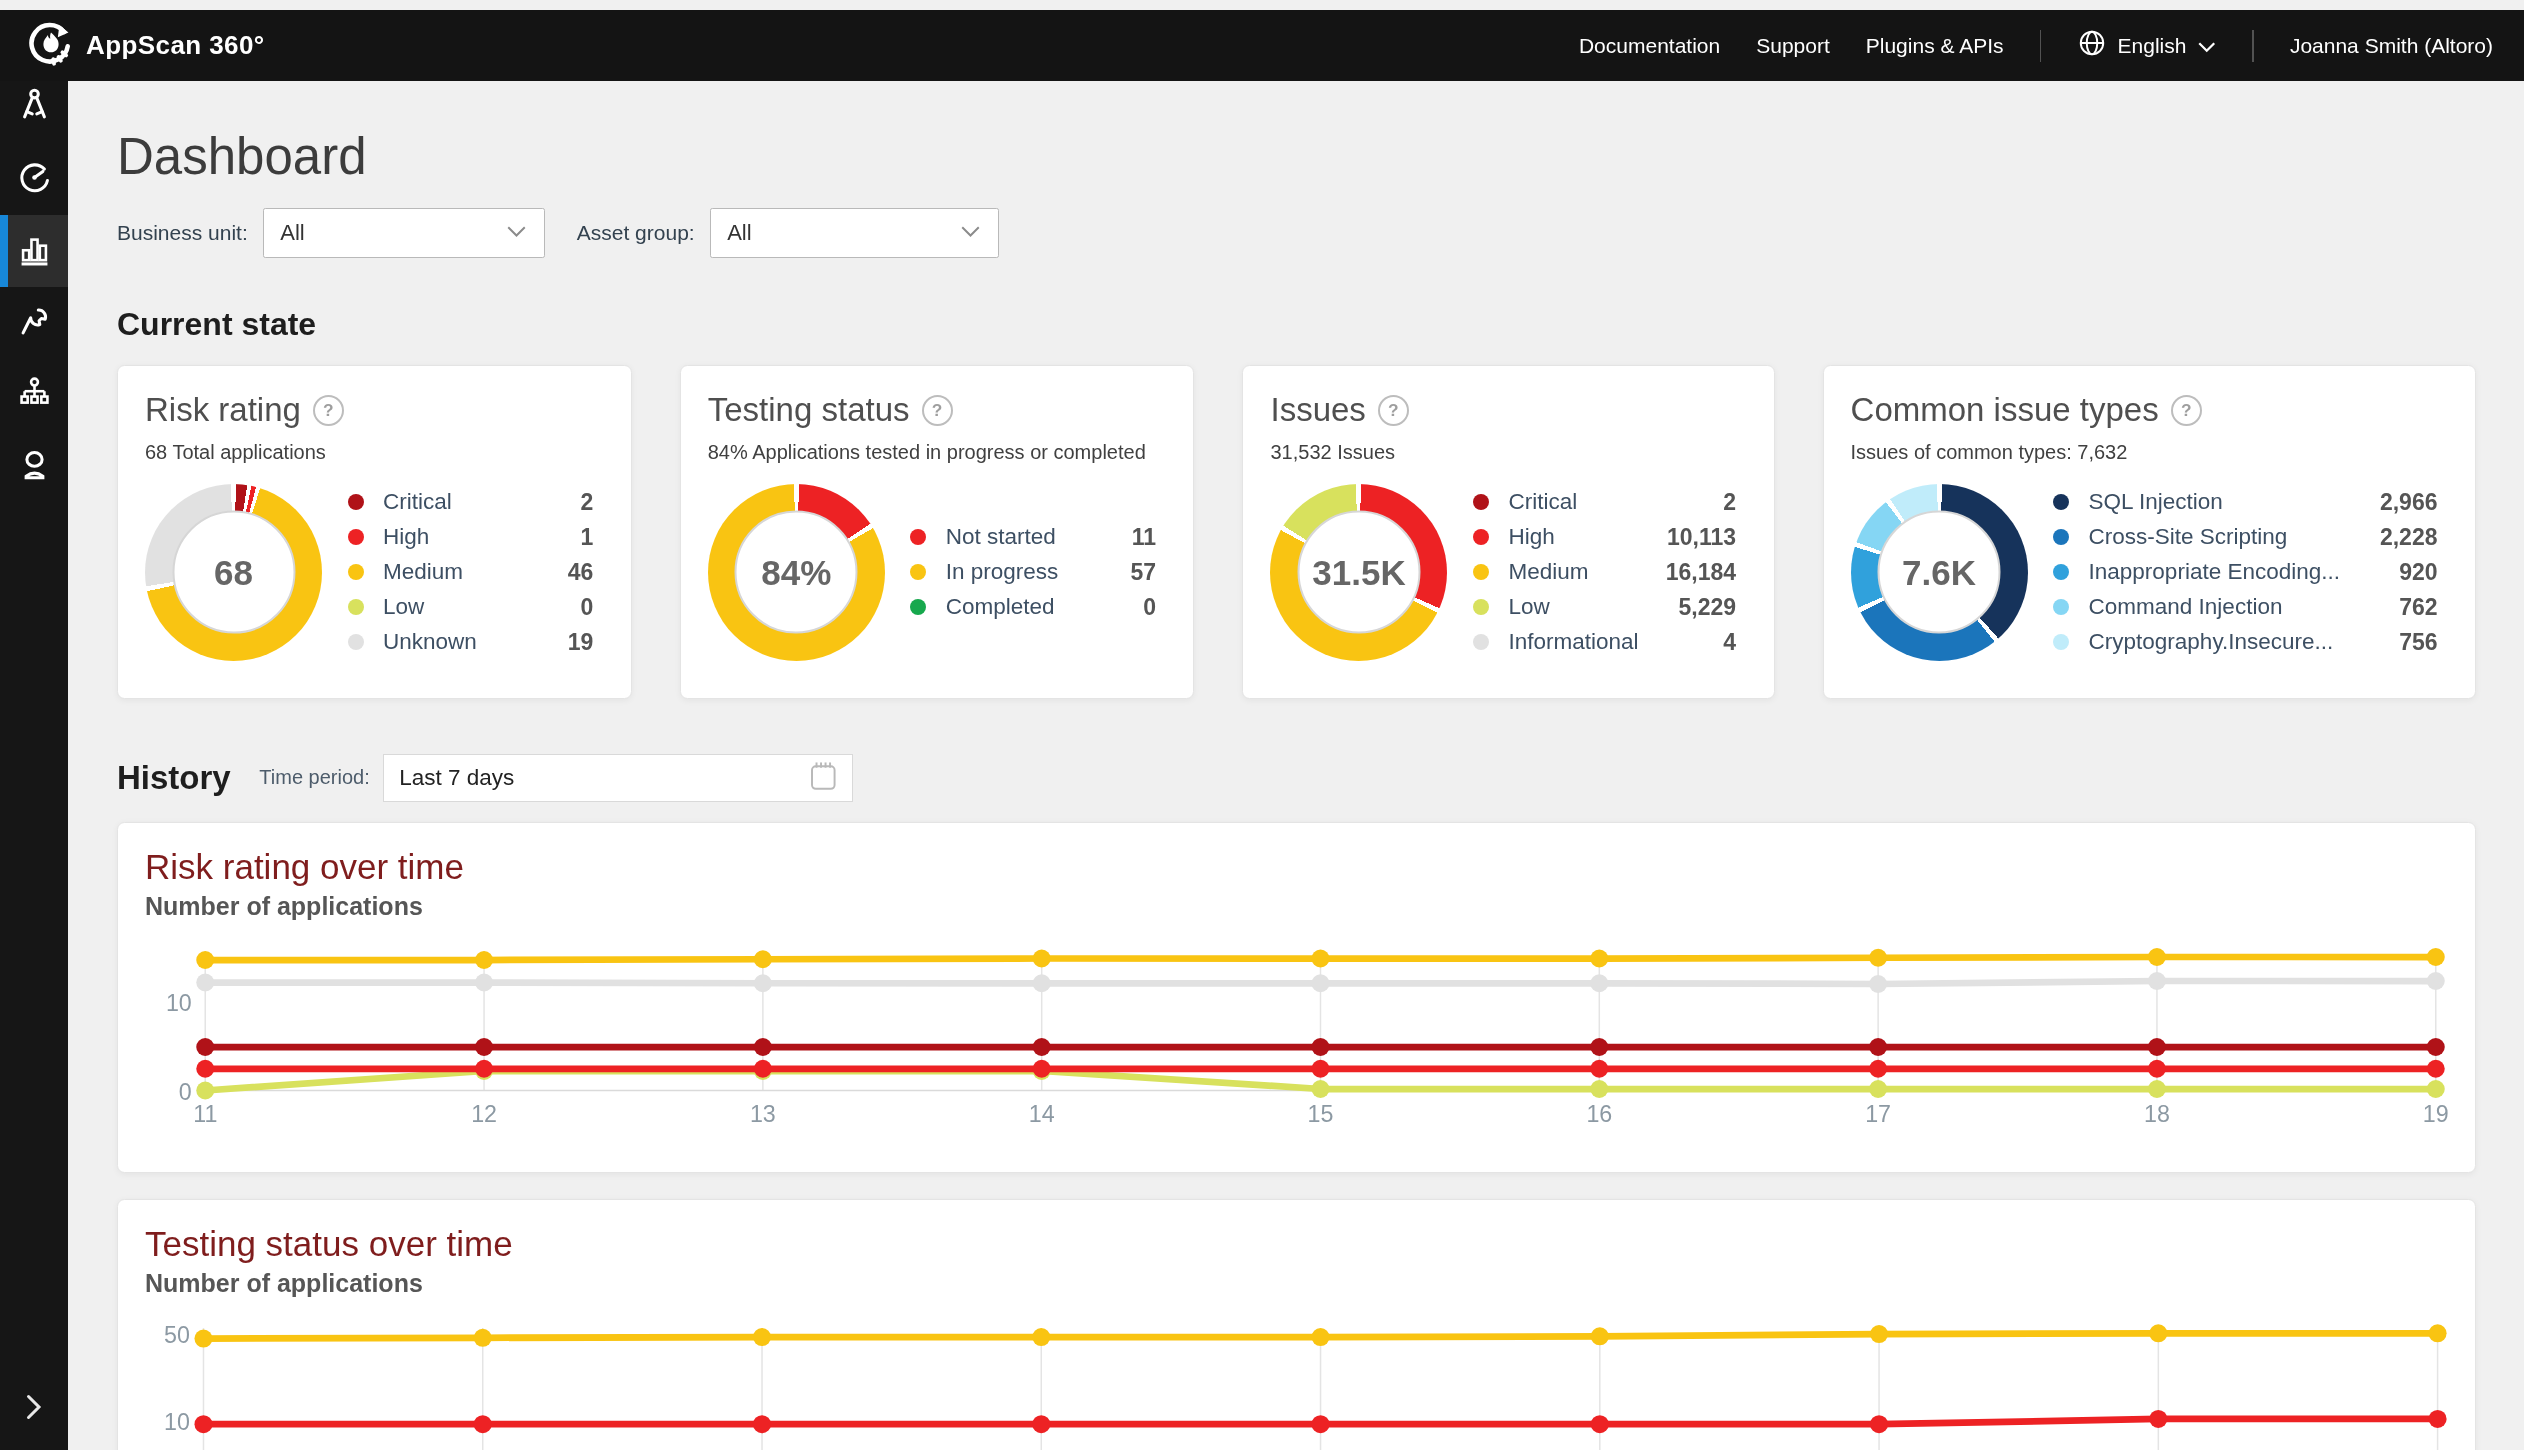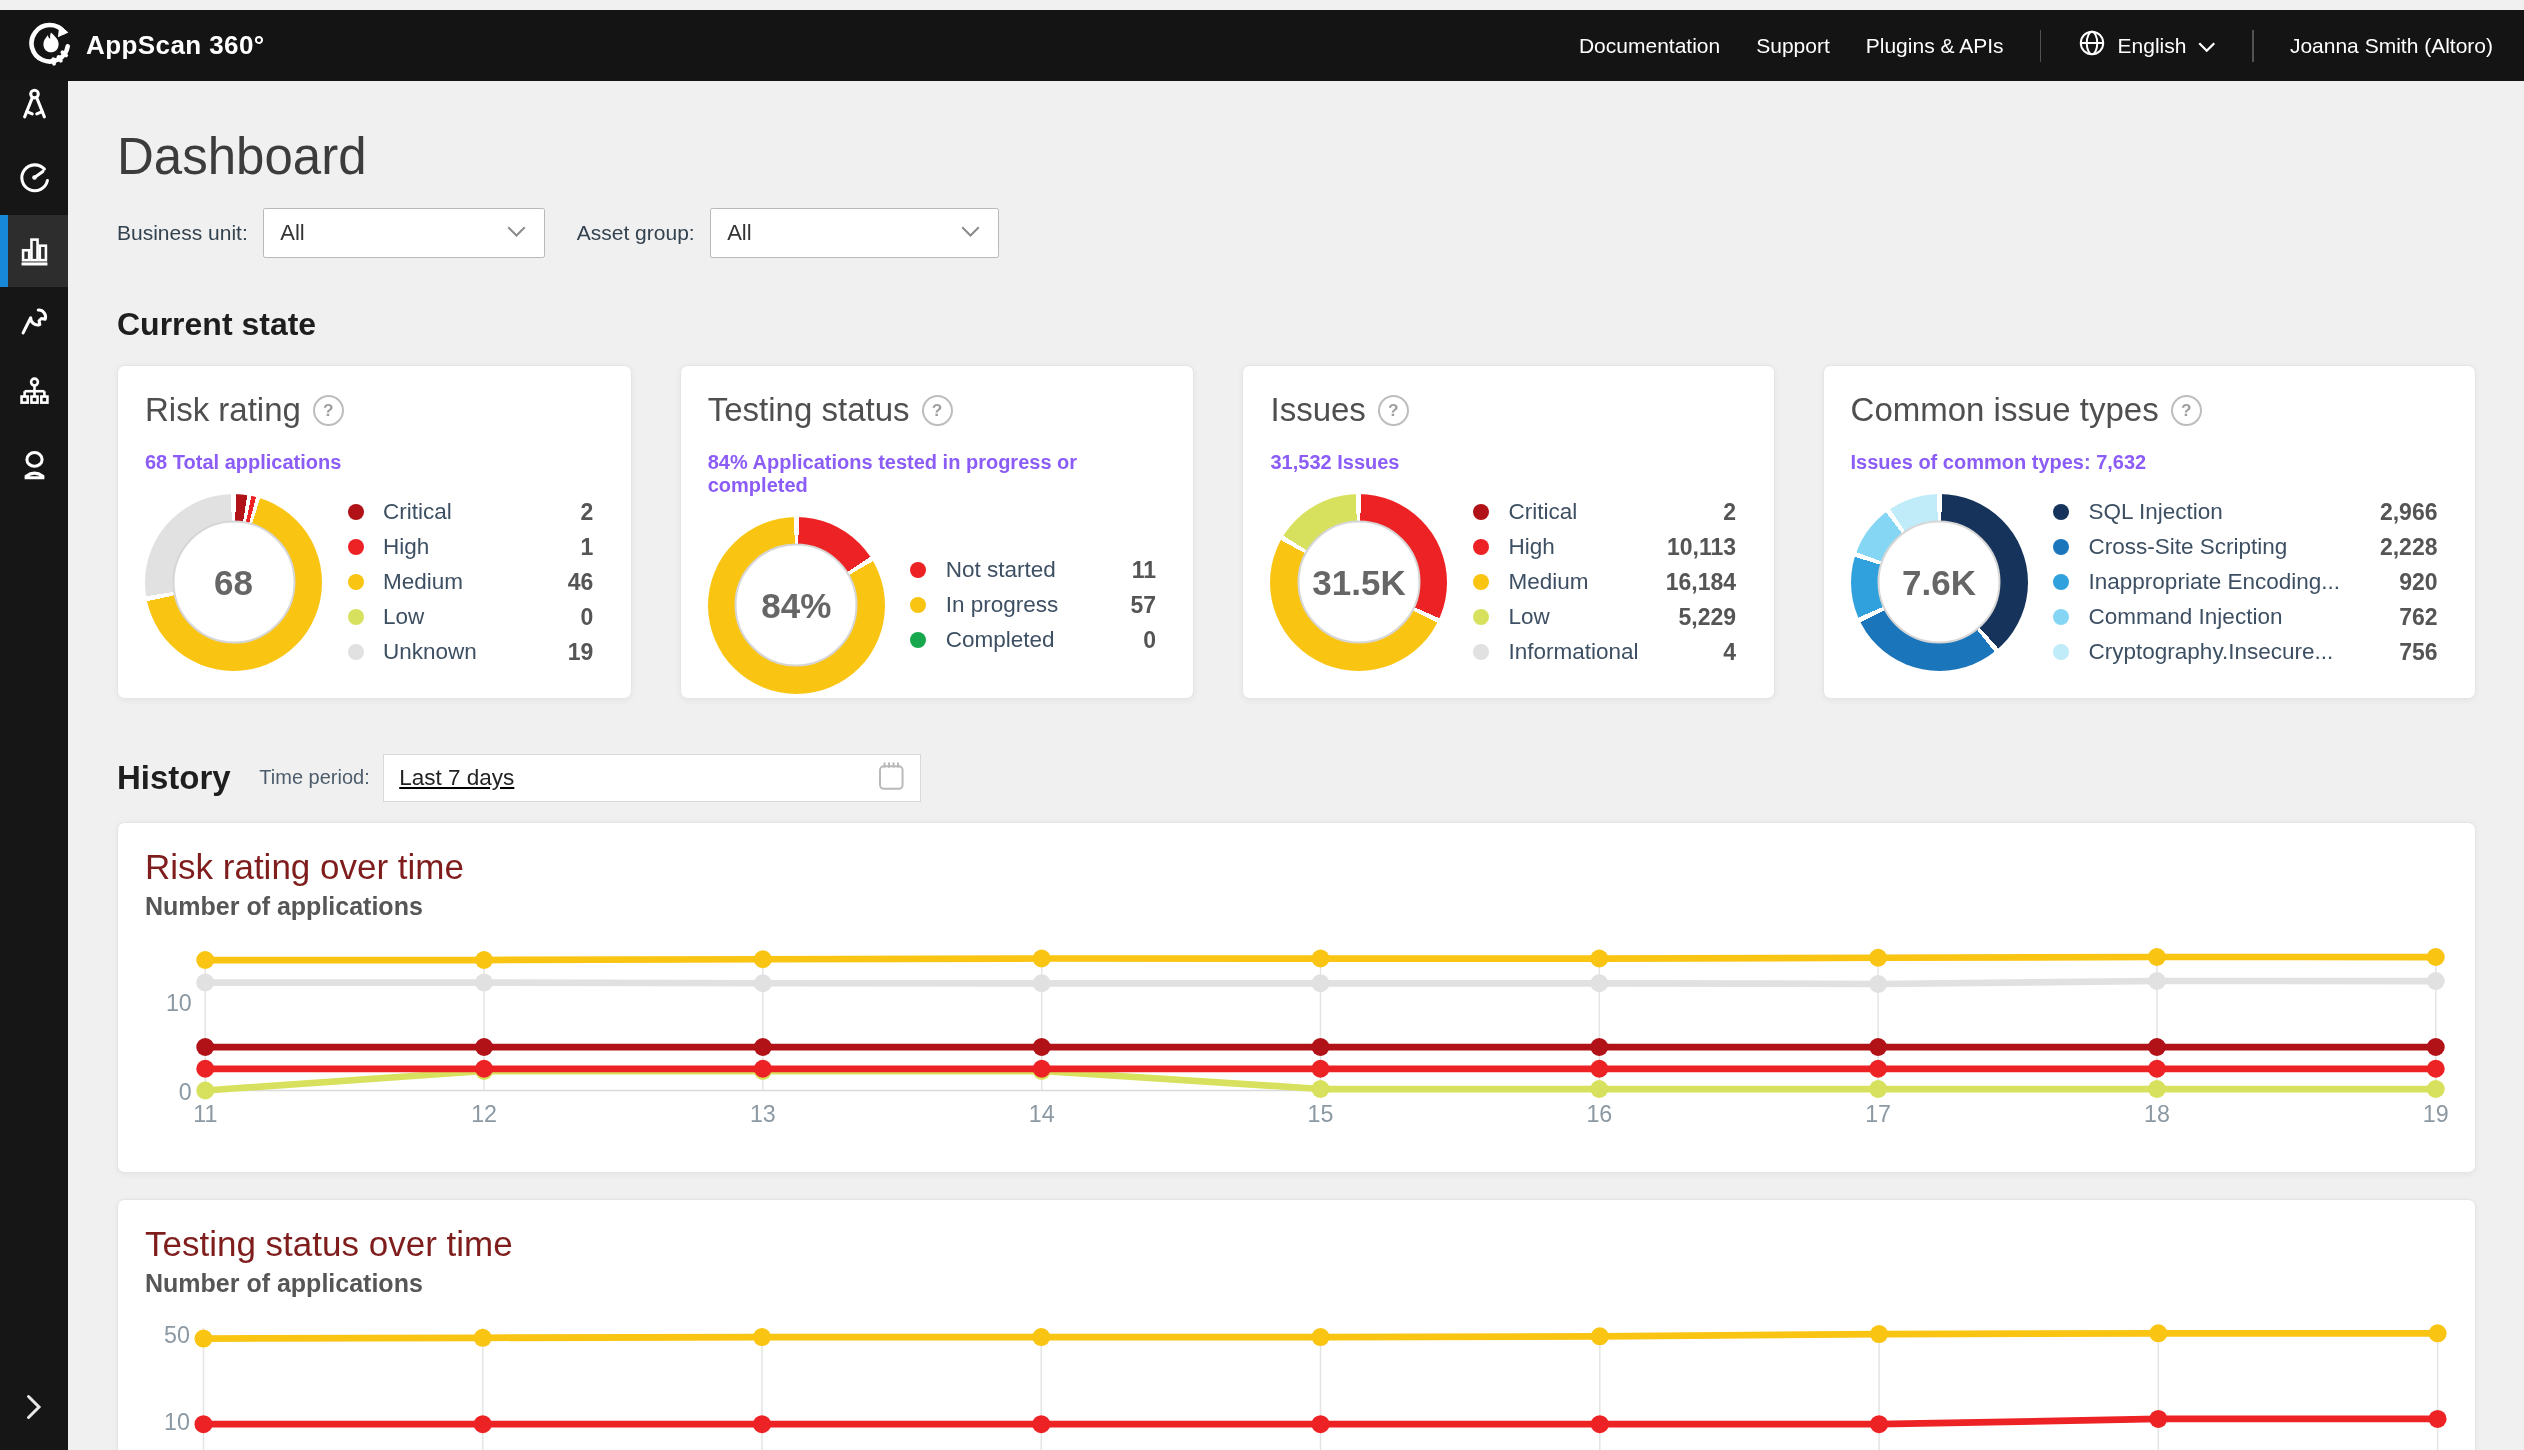--- a/index.html
+++ b/index.html
@@ -34,36 +34,36 @@
   .filter-group2 .select-box{width:289px;}
 
   .section-heading{margin-top:48px;font-size:32px;font-weight:700;color:#1e1e1e;height:36px;line-height:36px;}
 
   
   .cards{margin-top:22.5px;display:grid;grid-template-columns:repeat(4,1fr);grid-gap:28.6px;gap:48px;}
   .card{background:#fff;border:0.8px solid #e4e4e4;border-radius:7.5px;box-shadow:0 1.5px 6px rgba(0,0,0,.05);height:334px;box-sizing:border-box;padding:25.5px 27px;position:relative;}
   .card-title-row{display:flex;align-items:center;gap:12px;}
   .card-title{font-size:33px;color:#4f4f4f;font-weight:400;}
   .help-icon{width:27px;height:27px;border-radius:50%;border:2.3px solid #bdbdbd;color:#9e9e9e;font-size:17.3px;font-weight:700;display:flex;align-items:center;justify-content:center;cursor:pointer;flex:0 0 auto;}
-  .card-subtitle{margin-top:22px;font-size:20px;font-weight:700;color:#8b5cf6;}
+  .card-subtitle{margin-top:12px;font-size:20px;font-weight:400;color:#404040;}
   .card-body{display:flex;margin-top:19.5px;align-items:center;}
   .donut{position:relative;width:177px;height:177px;border-radius:50%;flex:0 0 auto;}
   .donut-hole{position:absolute;left:50%;top:50%;transform:translate(-50%,-50%);width:119px;height:119px;background:#fff;border:2.3px solid #d6d6d6;border-radius:50%;display:flex;align-items:center;justify-content:center;}
   .donut-center{font-size:35px;font-weight:700;color:#666;}
   .legend{flex:1;display:flex;flex-direction:column;justify-content:center;margin-left:25.5px;padding-right:10.5px;}
   .legend-row{display:flex;align-items:center;height:35px;}
   .legend-dot{width:16px;height:16px;border-radius:50%;margin-right:19.5px;flex:0 0 auto;}
   .legend-label{font-size:22.5px;color:#3d4f63;flex:1;white-space:nowrap;overflow:hidden;text-overflow:ellipsis;}
   .legend-value{font-size:23px;font-weight:700;color:#555;text-align:right;min-width:90px;margin-left:7.5px;}
 
   
   .history-row{margin-top:54px;display:flex;align-items:center;height:50px;}
   .history-title{font-size:33px;font-weight:700;color:#1e1e1e;}
   .tp-label{margin-left:28.6px;font-size:20px;color:#4d5c6b;margin-right:13.5px;}
-  .tp-input{width:538px;height:48px;background:#fff;border:0.8px solid #d9d9d9;display:flex;align-items:center;box-sizing:border-box;padding:12px 15px;cursor:pointer;text-decoration:underline;}
+  .tp-input{width:470px;height:48px;background:#fff;border:0.8px solid #d9d9d9;display:flex;align-items:center;box-sizing:border-box;padding:12px 15px;cursor:pointer;}
   .tp-input .val{flex:1;font-size:22.5px;color:#222;}
 
   
   .chart-card{background:#fff;border:0.8px solid #e4e4e4;border-radius:7.5px;box-shadow:0 1.5px 6px rgba(0,0,0,.05);box-sizing:border-box;position:relative;}
   .chart-card.first{margin-top:19.5px;height:351px;}
   .chart-card.second{margin-top:25.5px;height:353px;}
   .chart-title{position:absolute;left:27px;top:24px;font-size:35px;color:#7f1d1d;font-weight:400;}
   .chart-subtitle{position:absolute;left:27px;top:69px;font-size:25px;font-weight:700;color:#565656;}
   .linechart-svg{position:absolute;left:0;top:98px;}
 </style>

